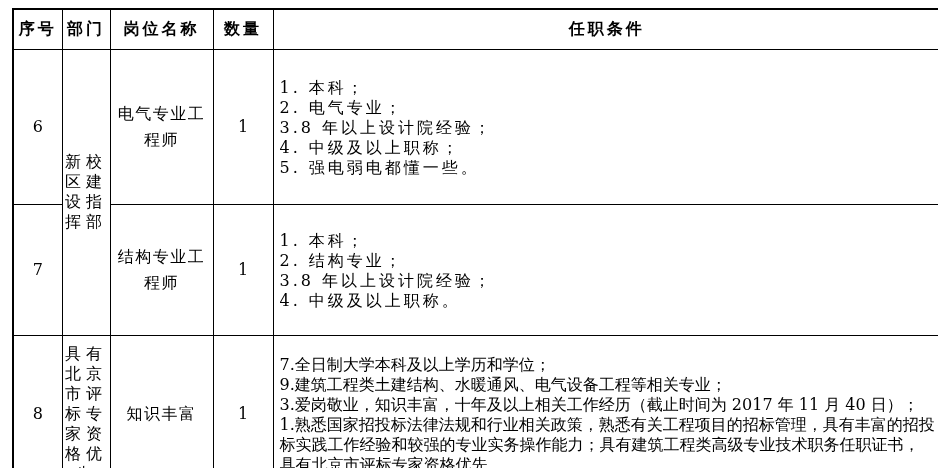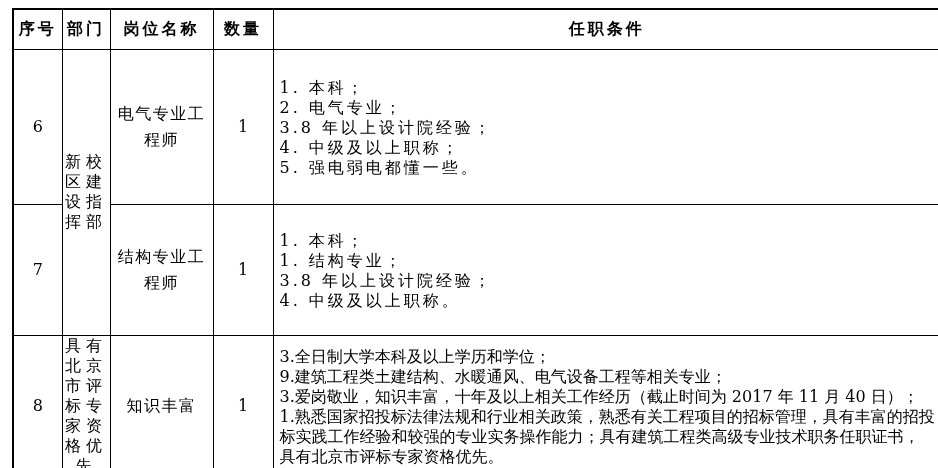--- a/index.html
+++ b/index.html
@@ -28,21 +28,21 @@
   .grid thead tr { height: 40px; }
   .grid tr.r6 { height: 155px; }
   .grid tr.r7 { height: 131px; }
   .grid tr.r8 { height: 126px; }
   .grid th {
     font-weight: bold;
     text-align: center;
     letter-spacing: 3px;
   }
   td.c-no, td.c-cnt { text-align: center; }
-  td.c-dept { text-align: center; padding: 0 2px; }
+  td.c-dept { text-align: center; padding: 8px 2px; }
   .dept-text {
     display: inline-block;
     width: 42px;
     letter-spacing: 5px;
     line-height: 20px;
     text-align: center;
     word-break: break-all;
   }
   td.c-pos { text-align: center; padding: 0 6px; }
   .pos-text {
@@ -99,38 +99,38 @@
       </tr>
       <tr class="r7">
         <td class="c-no">7</td>
         <td class="c-pos">
           <span class="pos-text">结构专业工程师</span>
         </td>
         <td class="c-cnt">1</td>
         <td class="c-req">
           <div class="req-list sparse">
             <div>1. 本科；</div>
-            <div>1. 结构专业；</div>
+            <div>2. 结构专业；</div>
             <div>3.8 年以上设计院经验；</div>
             <div>4. 中级及以上职称。</div>
           </div>
         </td>
       </tr>
       <tr class="r8">
         <td class="c-no">8</td>
         <td class="c-dept">
           <span class="dept-text">具有北京市评标专家资格优先</span>
         </td>
         <td class="c-pos">
           <span class="pos-text">知识丰富</span>
         </td>
         <td class="c-cnt">1</td>
         <td class="c-req">
           <div class="req-list dense">
-            <div>3.全日制大学本科及以上学历和学位；</div>
+            <div>7.全日制大学本科及以上学历和学位；</div>
             <div>9.建筑工程类土建结构、水暖通风、电气设备工程等相关专业；</div>
             <div>3.爱岗敬业，知识丰富，十年及以上相关工作经历（截止时间为 2017 年 11 月 40 日）；</div>
             <div>1.熟悉国家招投标法律法规和行业相关政策，熟悉有关工程项目的招标管理，具有丰富的招投标实践工作经验和较强的专业实务操作能力；具有建筑工程类高级专业技术职务任职证书，具有北京市评标专家资格优先。</div>
           </div>
         </td>
       </tr>
     </tbody>
   </table>
 </div>
 

